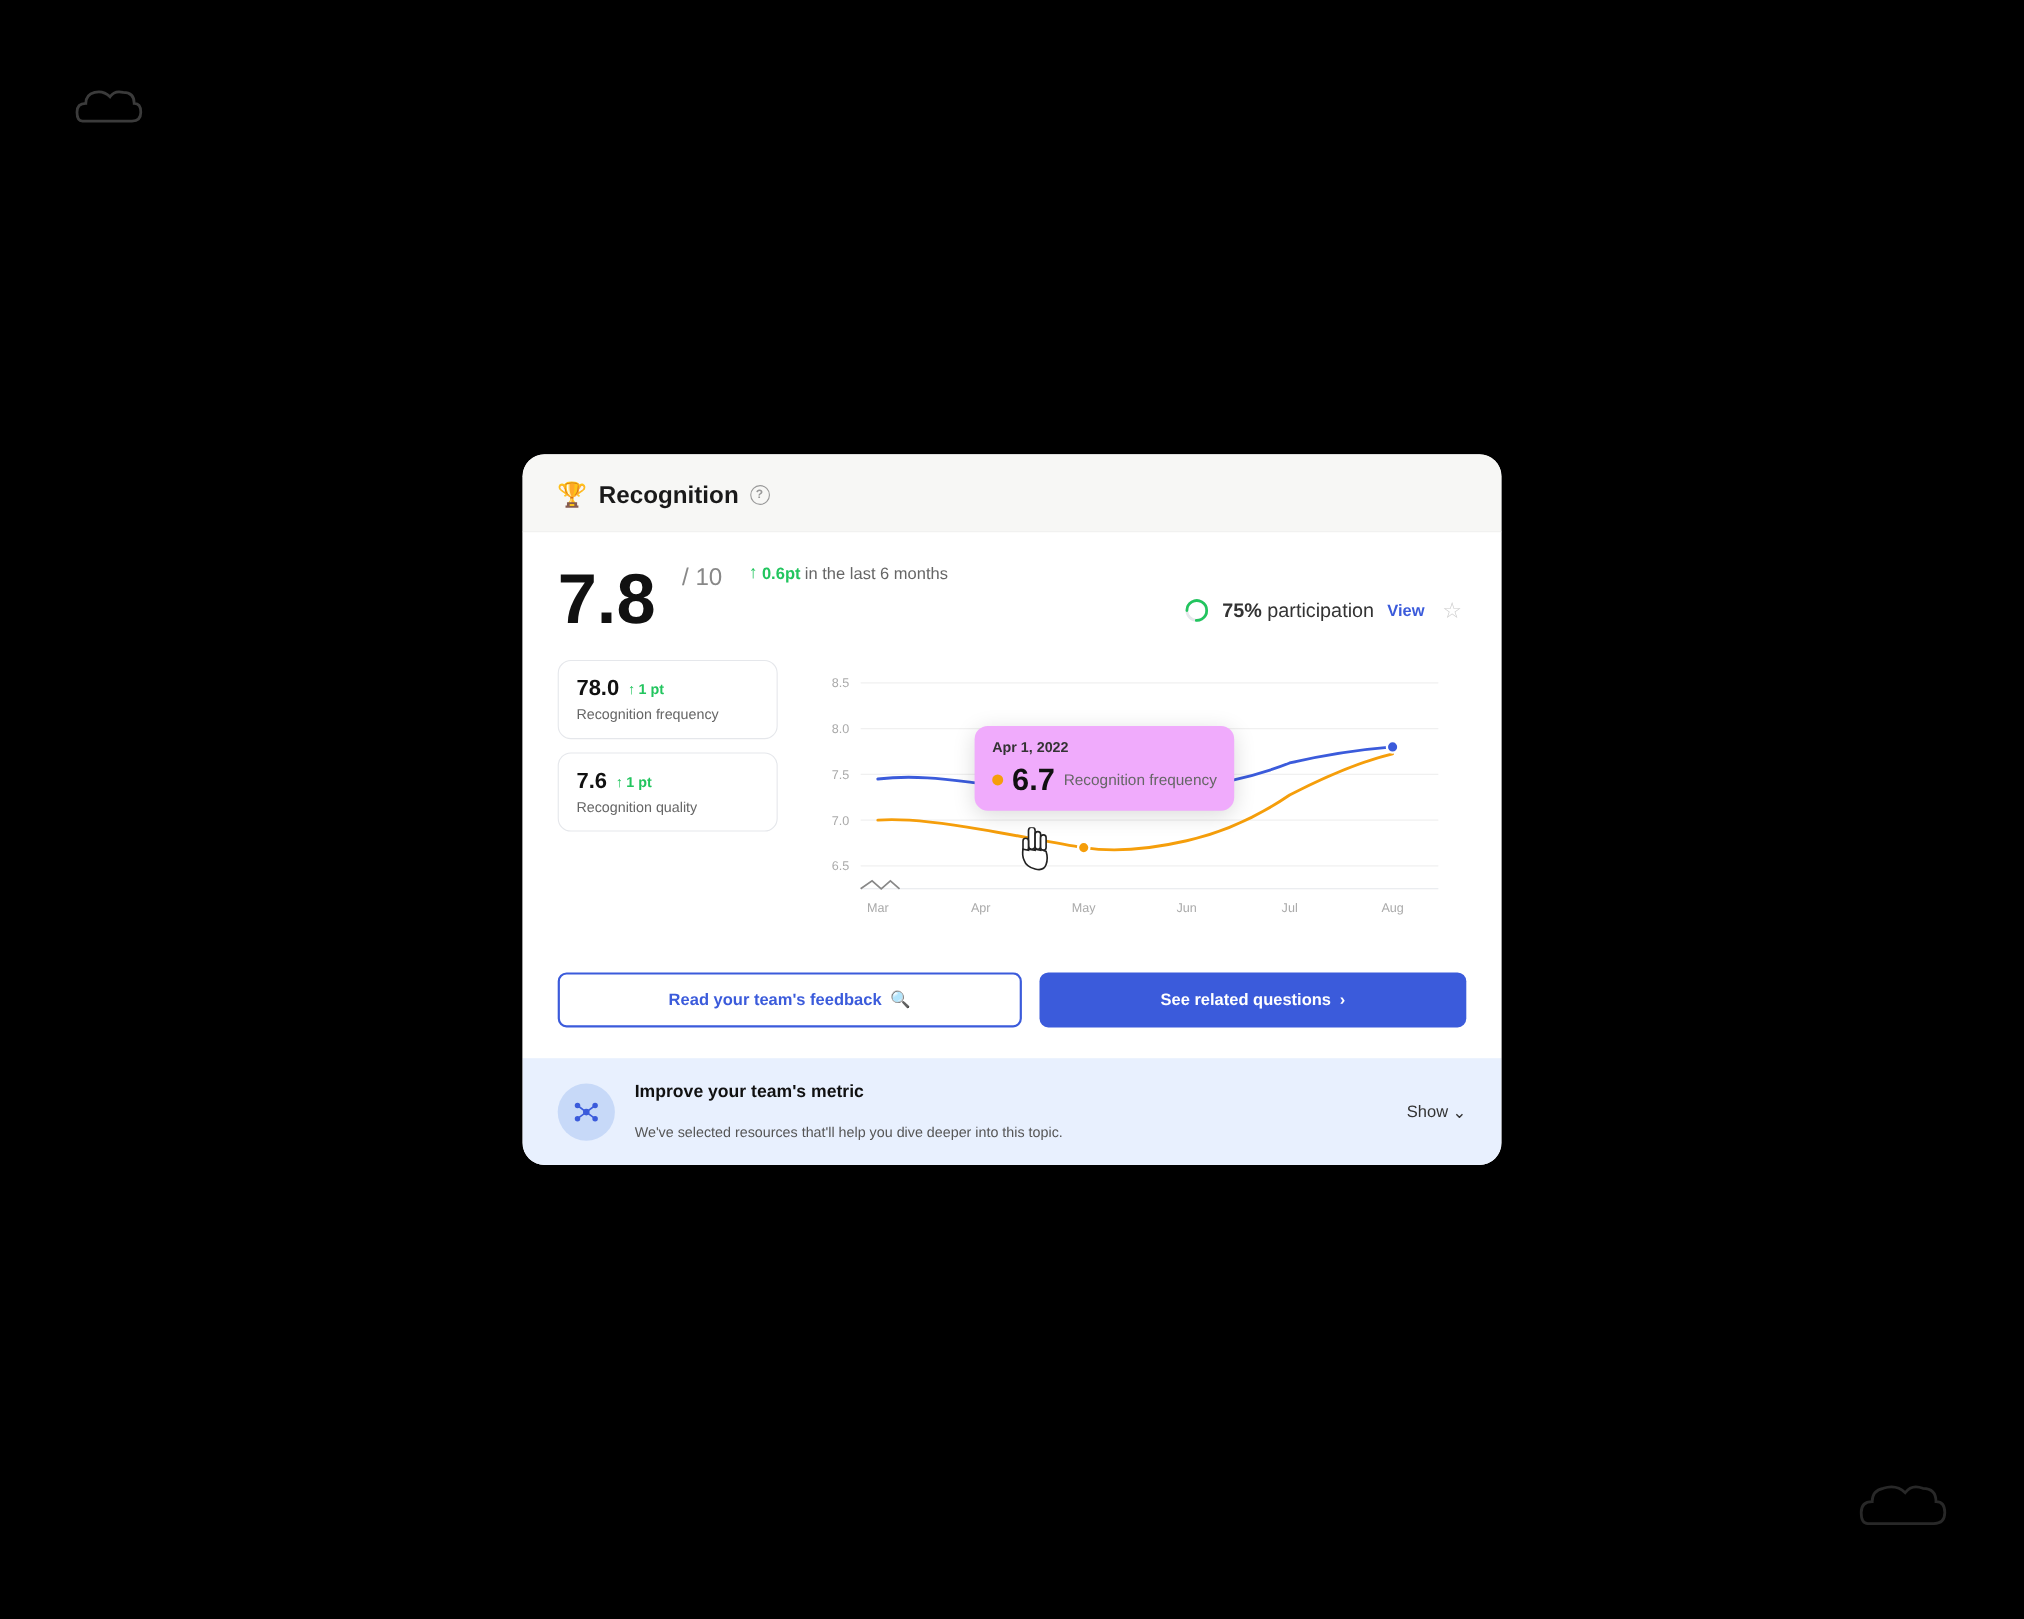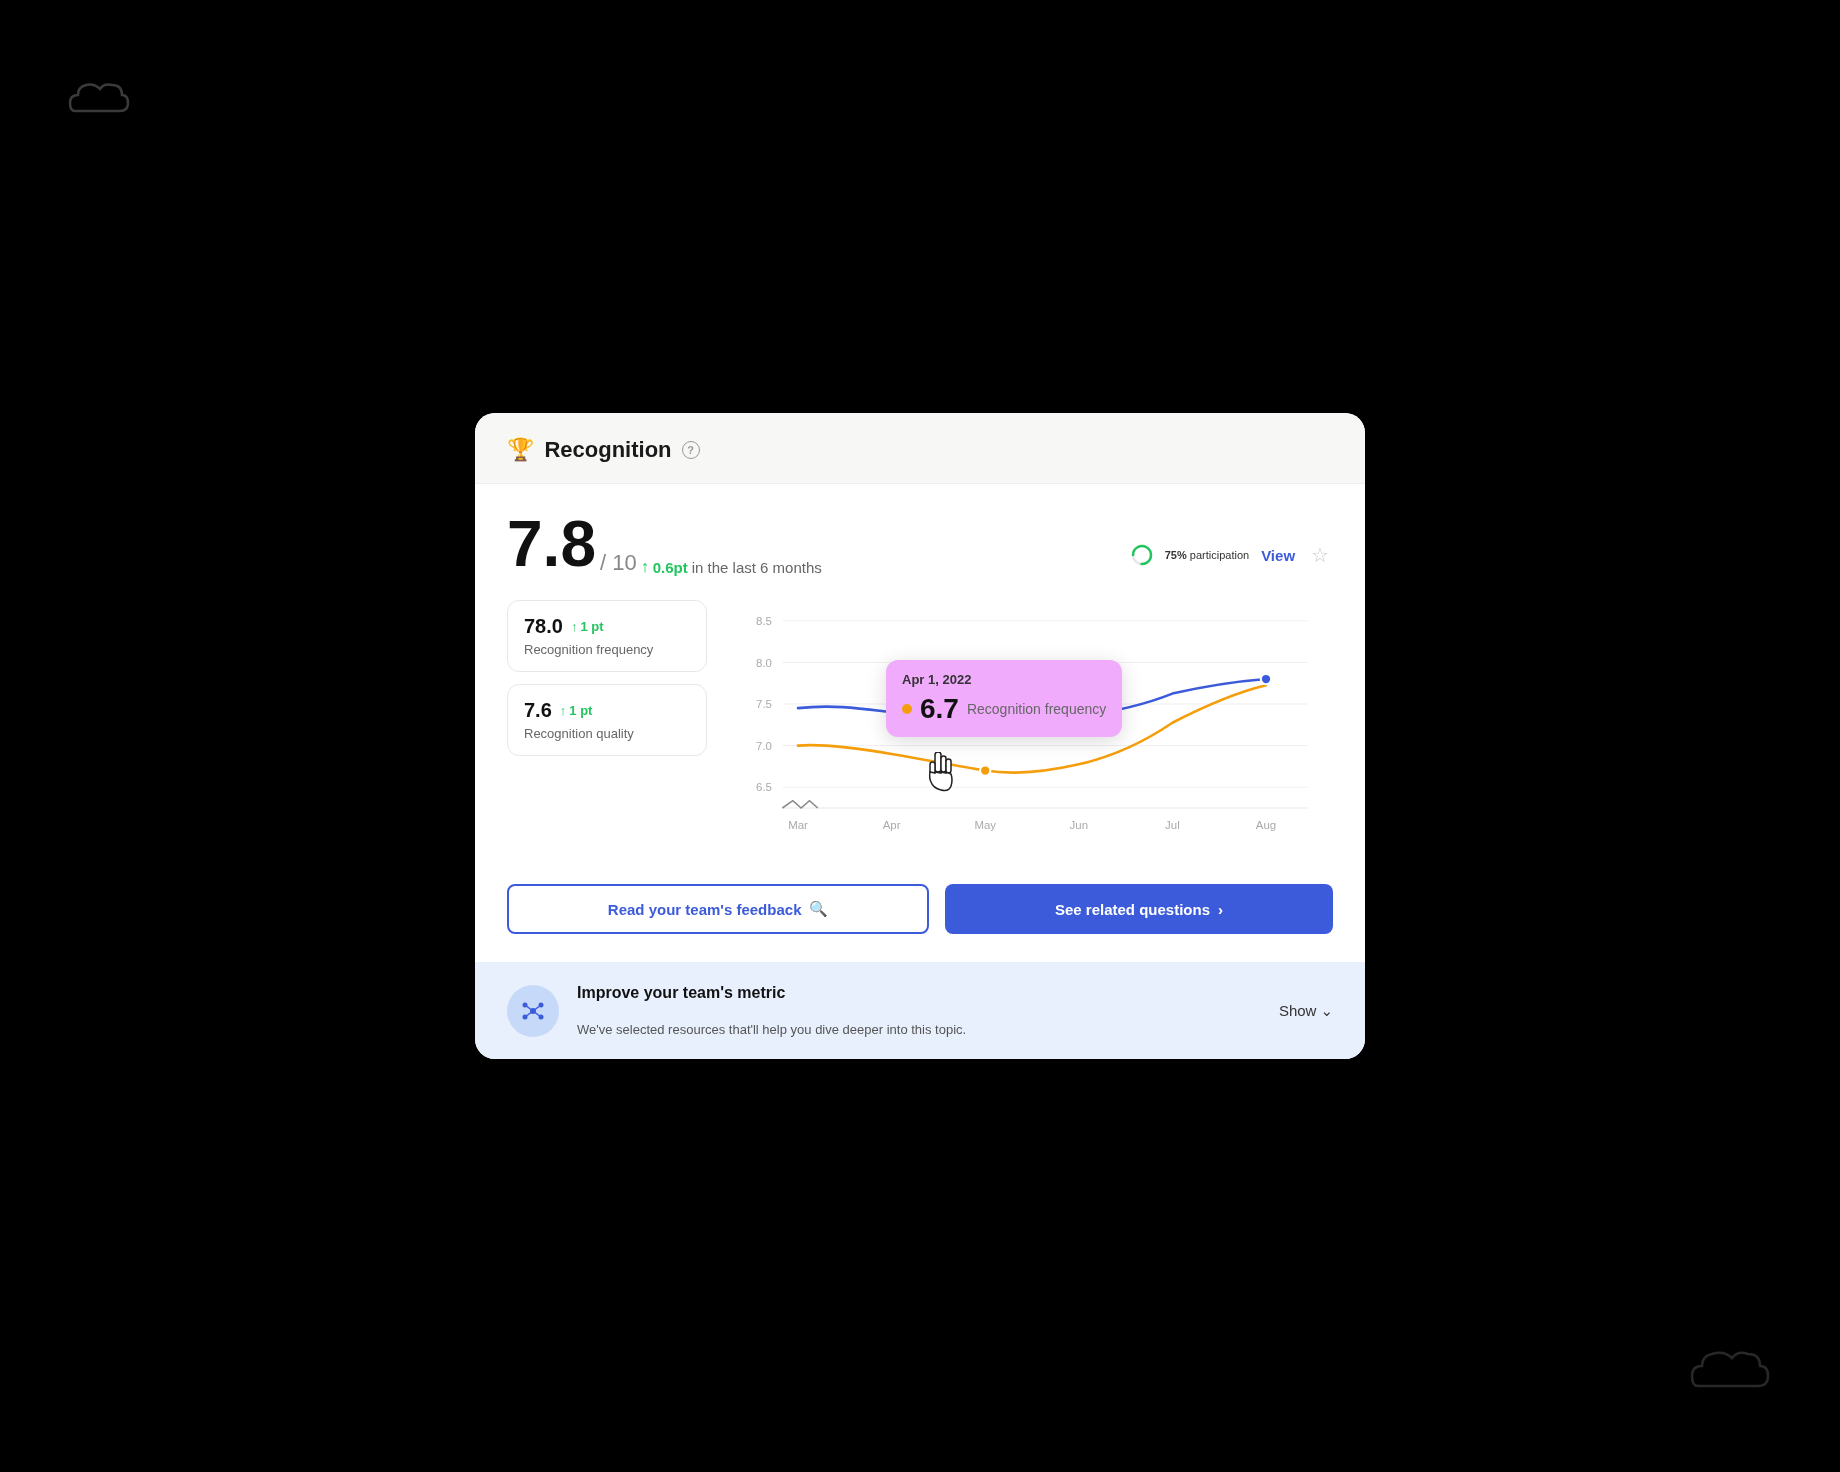--- a/index.html
+++ b/index.html
@@ -84,22 +84,22 @@
 
     .score-row {
       display: flex;
       align-items: baseline;
       justify-content: space-between;
       margin-bottom: 24px;
     }
 
     .score-left {
       display: flex;
-      align-items: flex-end;
-      gap: 4px;
+      align-items: flex-start;
+      gap: 24px;
     }
 
     .score-main {
       font-size: 64px;
       font-weight: 800;
       color: #111;
       line-height: 1;
     }
 
     .score-denom {
@@ -141,21 +141,21 @@
       height: 22px;
       position: relative;
     }
 
     .participation-circle svg {
       width: 22px;
       height: 22px;
     }
 
     .participation-text {
-      font-size: 11px;
+      font-size: 18px;
       color: #333;
     }
 
     .participation-pct {
       font-weight: 700;
     }
 
     .view-link {
       color: #3b5bdb;
       font-size: 15px;

